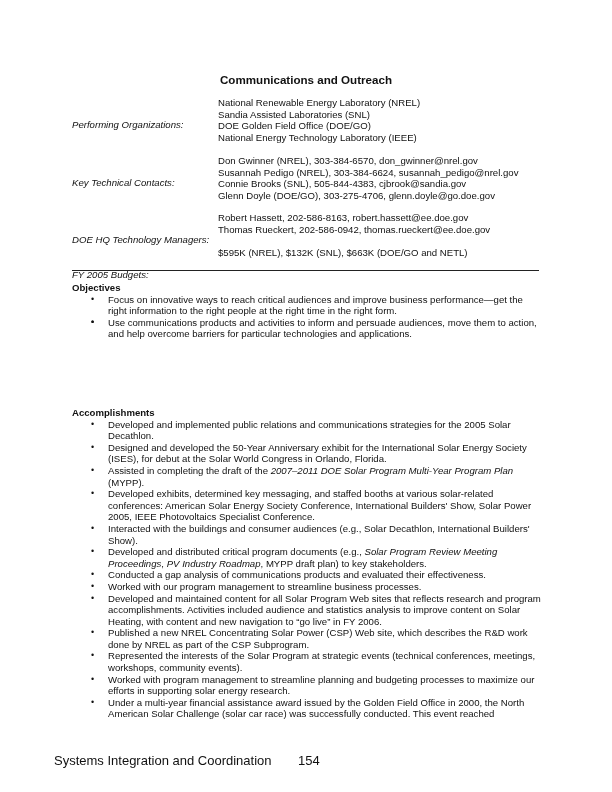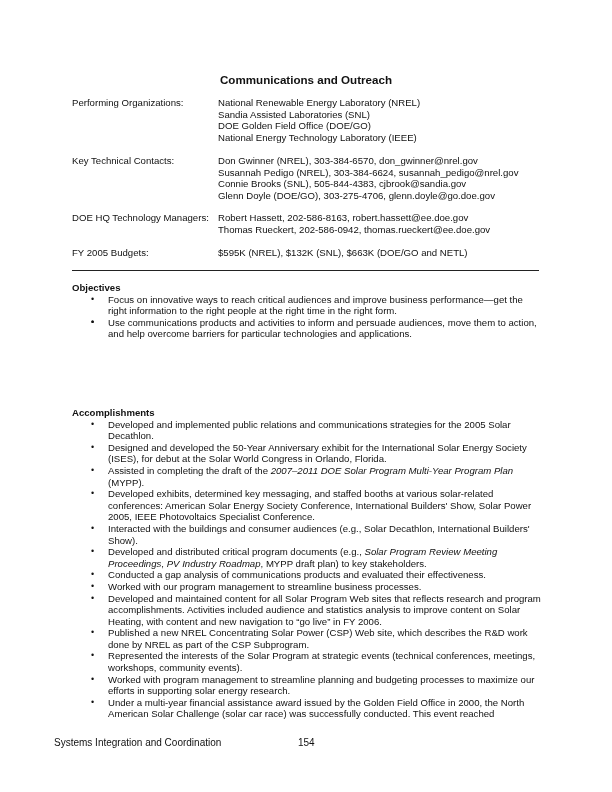--- a/index.html
+++ b/index.html
@@ -7,35 +7,35 @@
       width: 612px; height: 792px; position: relative; overflow: hidden;
       font-family: "Liberation Sans", sans-serif; color: #111111;
       font-size: 9.6px; line-height: 11.6px;
     }
     .title {
       position: absolute; top: 73px; left: 0; width: 612px; text-align: center;
       font-weight: bold; font-size: 11.6px; line-height: 14px;
     }
     .meta { position: absolute; left: 72px; width: 470px; }
     .meta-row { display: flex; }
-    .meta-label { width: 146px; flex: none; white-space: nowrap; }
+    .meta-label { width: 146px; font-style: italic; flex: none; white-space: nowrap; margin-top: 22px; }
     .meta-values { flex: 1; }
     .meta-values div { white-space: nowrap; }
     .rule {
       position: absolute; left: 72px; top: 270px; width: 467px; height: 0;
       border-top: 1px solid #222222;
     }
     .section { position: absolute; left: 72px; width: 470px; }
     .section-heading { font-weight: bold; }
     ul.bullets { list-style: none; margin: 0; padding: 0; }
     ul.bullets li { position: relative; padding-left: 36px; }
     ul.bullets li .bullet {
       position: absolute; left: 19px; top: 0; font-size: 9px;
     }
-    .footer { position: absolute; top: 737px; font-size: 10px; }
+    .footer { position: absolute; top: 755px; font-size: 13px; }
     .footer-left { left: 54px; }
     .footer-right { left: 298px; }
     i.em { font-style: italic; }
   </style>
 </head>
 <body>
 
 <div class="title">Communications and Outreach</div>
 
 <div class="meta" style="top:97px;">

